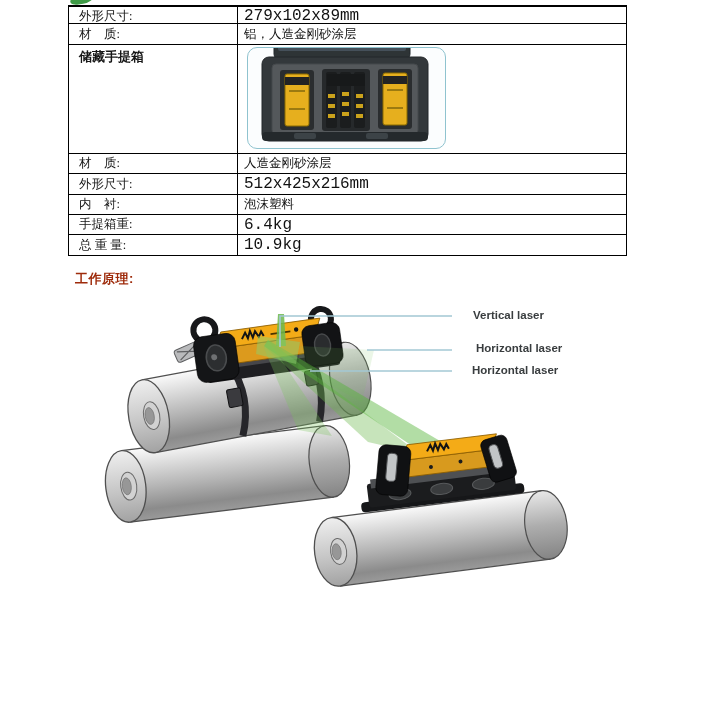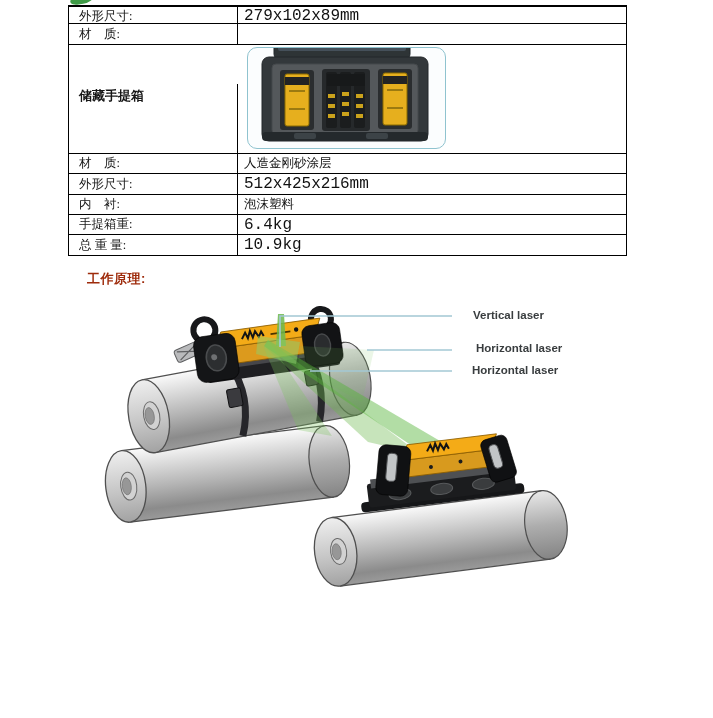--- a/index.html
+++ b/index.html
@@ -32,36 +32,36 @@
   }
   .td-value {
     display:flex; align-items:center; padding-left:6px; color:#111;
     font-size:12.5px;
   }
   .v-sans  { font-family:Liberation Mono, monospace; font-size:16px; }
   .v-serif { font-family:"Liberation Serif","DejaVu Serif",serif; }
   .h16{height:16px} .h19{height:19px} .h20{height:20px} .h108{height:108px}
   .label-bold {
     font-family:"Liberation Sans","DejaVu Sans",sans-serif;
-    font-weight:bold; font-size:13px; align-items:flex-start; padding-top:3px;margin-top:39px;
+    font-weight:bold; font-size:13px; align-items:flex-start; padding-top:3px;
   }
   .img-cell { align-items:flex-start; }
 
   
   .case-photo {
     position:relative; margin:2px 0 0 3px; width:197px; height:100px;
     border:1.5px solid #8fc3cf; border-radius:10px;
     background:#fbfdfe; overflow:hidden;
   }
 
   
   .section-heading {
     position:absolute; left:75px; top:270px;
     font-weight:bold; font-size:13px; letter-spacing:.5px;
-    color:#9e2b0b; font-family:"Liberation Sans",sans-serif;margin-left:12px;
+    color:#9e2b0b; font-family:"Liberation Sans",sans-serif;
   }
 
   
   .diagram { position:absolute; left:0; top:290px; width:713px; height:325px; }
   .dg-label {
     position:absolute; font-size:11.5px; font-weight:bold; color:#393d3f;
     font-family:"Liberation Sans",sans-serif; white-space:nowrap;margin-left:16px;
   }
   .lbl-vertical   { left:457px; top:19px;  }
   .lbl-horizontal { left:460px; top:52px;  }
@@ -74,20 +74,21 @@
 
 <div class="spec-table">
 
   <div class="tr h16">
     <div class="td-label">外形尺寸:</div>
     <div class="td-value v-sans">279x102x89mm</div>
   </div>
 
   <div class="tr h20">
     <div class="td-label">材    质:</div>
+    <div class="td-value v-serif">铝，人造金刚砂涂层</div>
   </div>
 
   <div class="tr h108">
     <div class="td-label label-bold">储藏手提箱</div>
     <div class="td-value img-cell">
 
       <div class="case-photo">
         <svg width="194" height="97" viewBox="0 0 194 97">
 
           <rect x="26" y="-6" width="136" height="18" rx="6" fill="#2e3436" stroke="#20262a"></rect>

